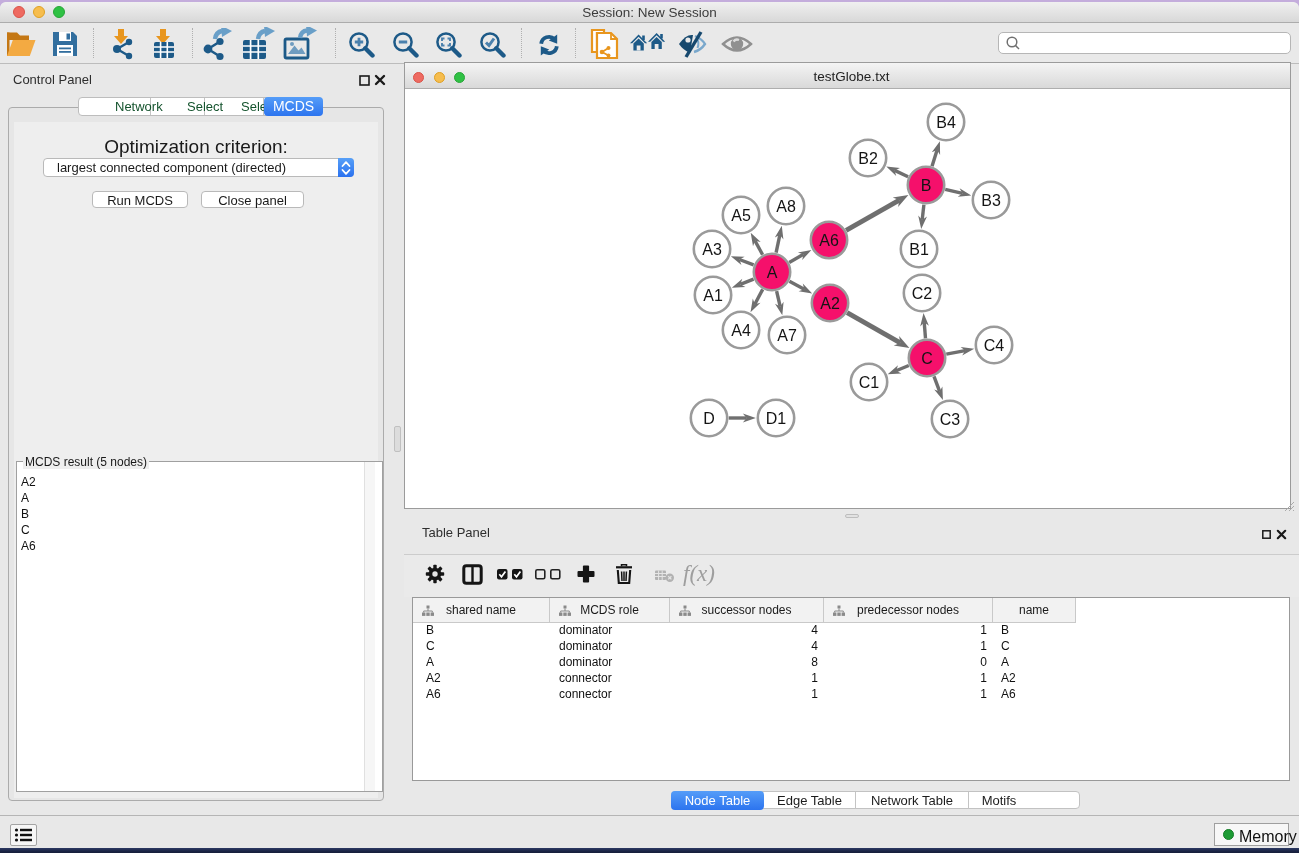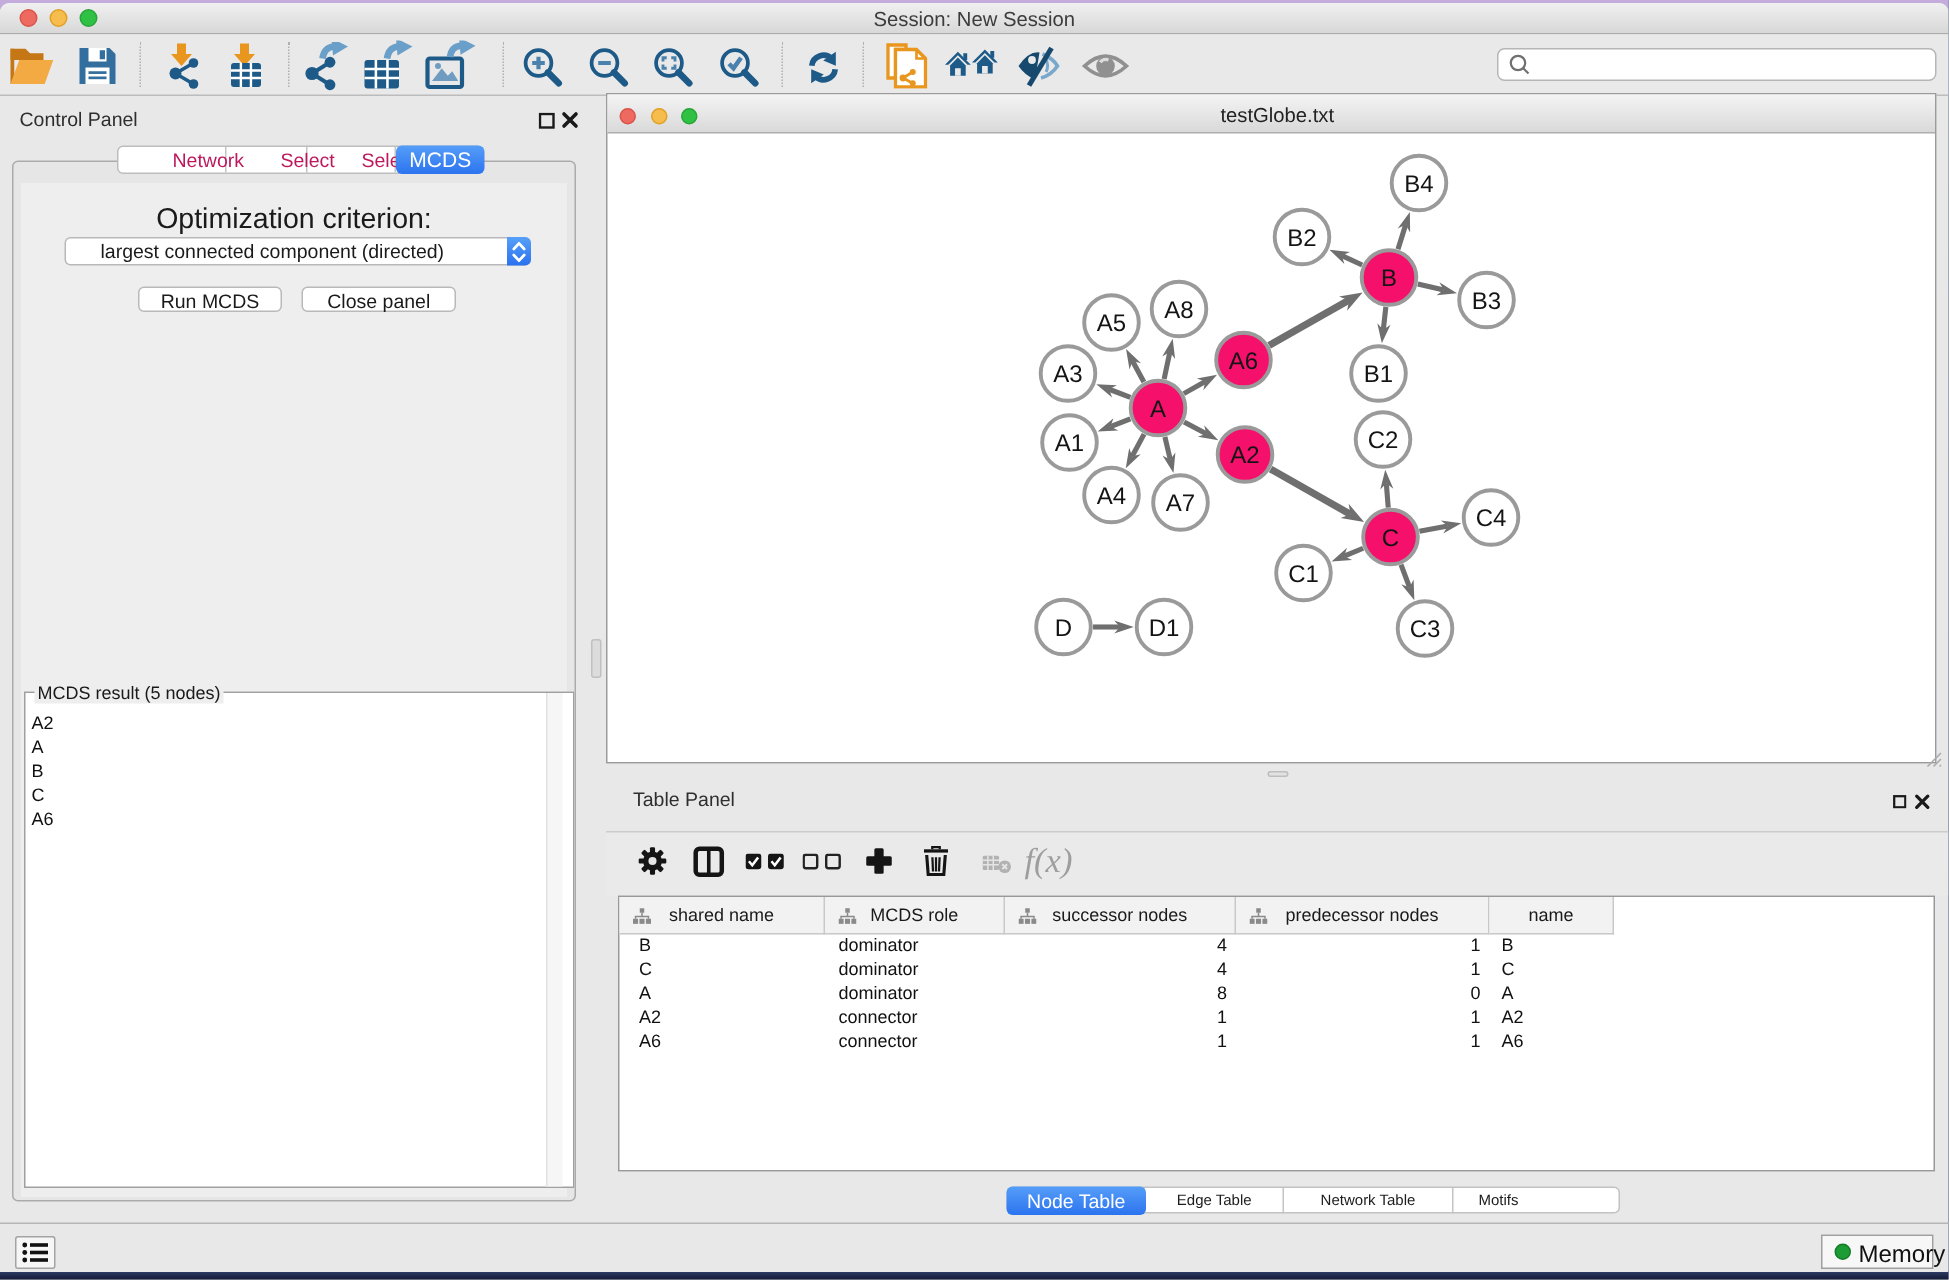--- a/index.html
+++ b/index.html
@@ -22,29 +22,29 @@
   border-left:1px dotted #b0b0b0; }
 #searchbox { left:998px; top:30px; width:293px; height:22px; background:#fff;
   border:1px solid #b6b6b6; border-radius:5px; }
 
 #cp-title { left:13px; top:70px; font-size:13px; color:#2e2e2e; }
 #cp-box { left:8px; top:105px; width:376px; height:694px; background:#e6e6e6;
   border:1px solid #ababab; border-radius:4px; }
 #cp-inner { left:14px; top:120px; width:364px; height:676px; background:#eeeeee; }
 #cp-tabs { left:78px; top:95px; width:244px; height:19px; background:#fff;
   border:1px solid #bdbdbd; border-radius:4px; }
-.cptab { position:absolute; top:0; height:17px; font-size:13px; color:#be185d;
+.cptab { position:absolute; top:0; height:17px; font-size:13px; color:#14532d;
   text-align:center; line-height:17px; border-right:1px solid #c4c4c4;padding-left:36px; }
 #cp-tab-mcds { position:absolute; left:185px; top:-1px; width:59px; height:19px;
   background:linear-gradient(#559df8,#2c74ef); border-radius:4px; color:#fff;
   font-size:14px; text-align:center; line-height:19px; }
 #opt-label { left:0px; top:134px; width:392px; text-align:center; font-size:19px; color:#1a1a1a; }
 #combo { left:43px; top:156px; width:311px; height:19px; background:#fff;
   border:1px solid #b9b9b9; border-radius:4px; font-size:13px; color:#1a1a1a;
-  line-height:18px; padding-left:23px; }
+  line-height:18px; padding-left:13px; }
 #combo-btn { left:338px; top:156px; width:16px; height:19px;
   background:linear-gradient(#57a0f8,#2a71ef); border-radius:0 4px 4px 0; }
 .btn { position:absolute; height:17px; background:#fff; border:1px solid #b9b9b9;
   border-radius:4px; font-size:13px; color:#1a1a1a; text-align:center; line-height:17px; }
 #fieldset { left:16px; top:459px; width:367px; height:331px; border:1px solid #a0a0a0;
   background:#fff; }
 #fieldset-legend { left:23px; top:453px; font-size:12px; color:#1a1a1a;
   background:#eeeeee; padding:0 2px; }
 #mcds-list { left:21px; top:472px; font-size:12px; color:#111; line-height:16px; }
 #mcds-scroll { left:364px; top:460px; width:11px; height:329px; background:#f6f6f6;
@@ -62,21 +62,21 @@
 #tp-title { left:422px; top:523px; font-size:13px; color:#2e2e2e; }
 #tp-toolbar { left:412px; top:546px; width:878px; height:42px; }
 #tablebox { left:412px; top:595px; width:878px; height:184px; background:#fff;
   border:1px solid #999; }
 .th { position:absolute; top:0; height:25px; background:#f2f2f2;
   border-right:1px solid #c9c9c9; border-bottom:1px solid #c9c9c9; font-size:12px;
   color:#1a1a1a; text-align:center; line-height:25px; }
 .td { position:absolute; font-size:12px; color:#111; height:16px; line-height:16px; }
 #bottom-tabs { left:671px; top:789px; width:409px; height:18px; background:#fff;
   border:1px solid #c2c2c2; border-radius:4px; }
-.btab { position:absolute; top:0; height:17px; font-size:10px; color:#1c1c1c;
+.btab { position:absolute; top:0; height:17px; font-size:13px; color:#1c1c1c;
   text-align:center; line-height:17px; border-right:1px solid #c4c4c4; }
 #btab-sel { position:absolute; left:-1px; top:-1px; width:93px; height:19px;
   background:linear-gradient(#559df8,#2c74ef); border-radius:4px; color:#fff;
   font-size:13px; text-align:center; line-height:19px; }
 
 #statusbar { left:0; top:813px; width:1299px; height:32px; background:#e8e8e8;
   border-top:1px solid #b5b5b5; }
 #status-listbtn { left:10px; top:8px; width:27px; height:22px; background:#f6f6f6;
   border:1px solid #a3a3a3; border-radius:2px; }
 #membtn { left:1214px; top:7px; width:75px; height:23px; background:#f7f7f7;

